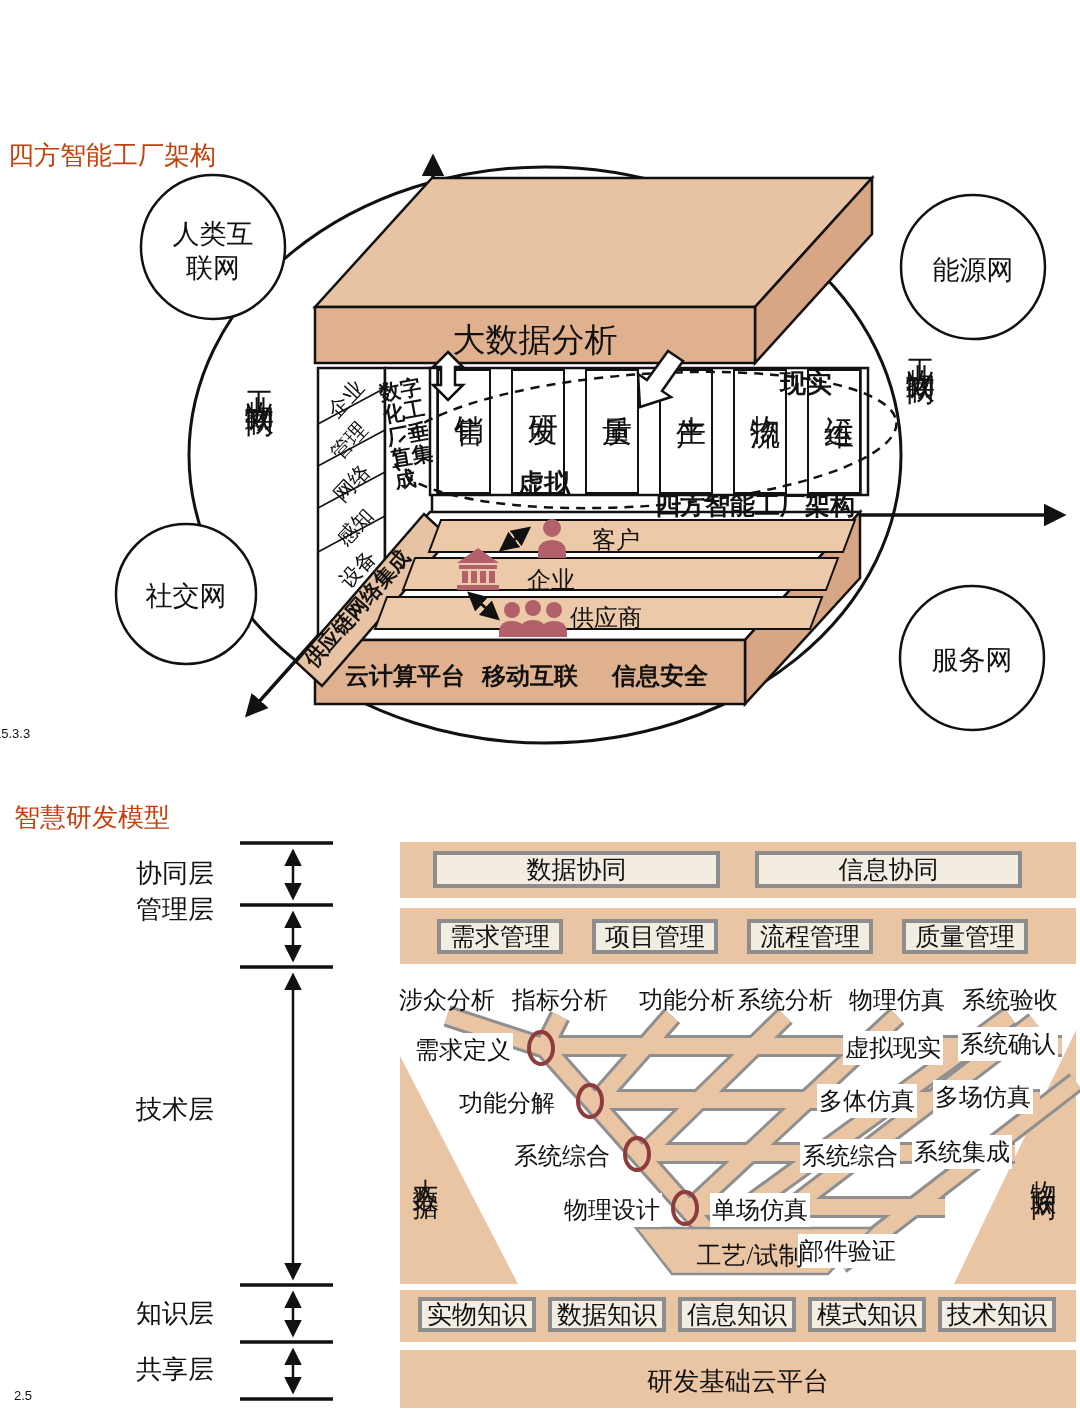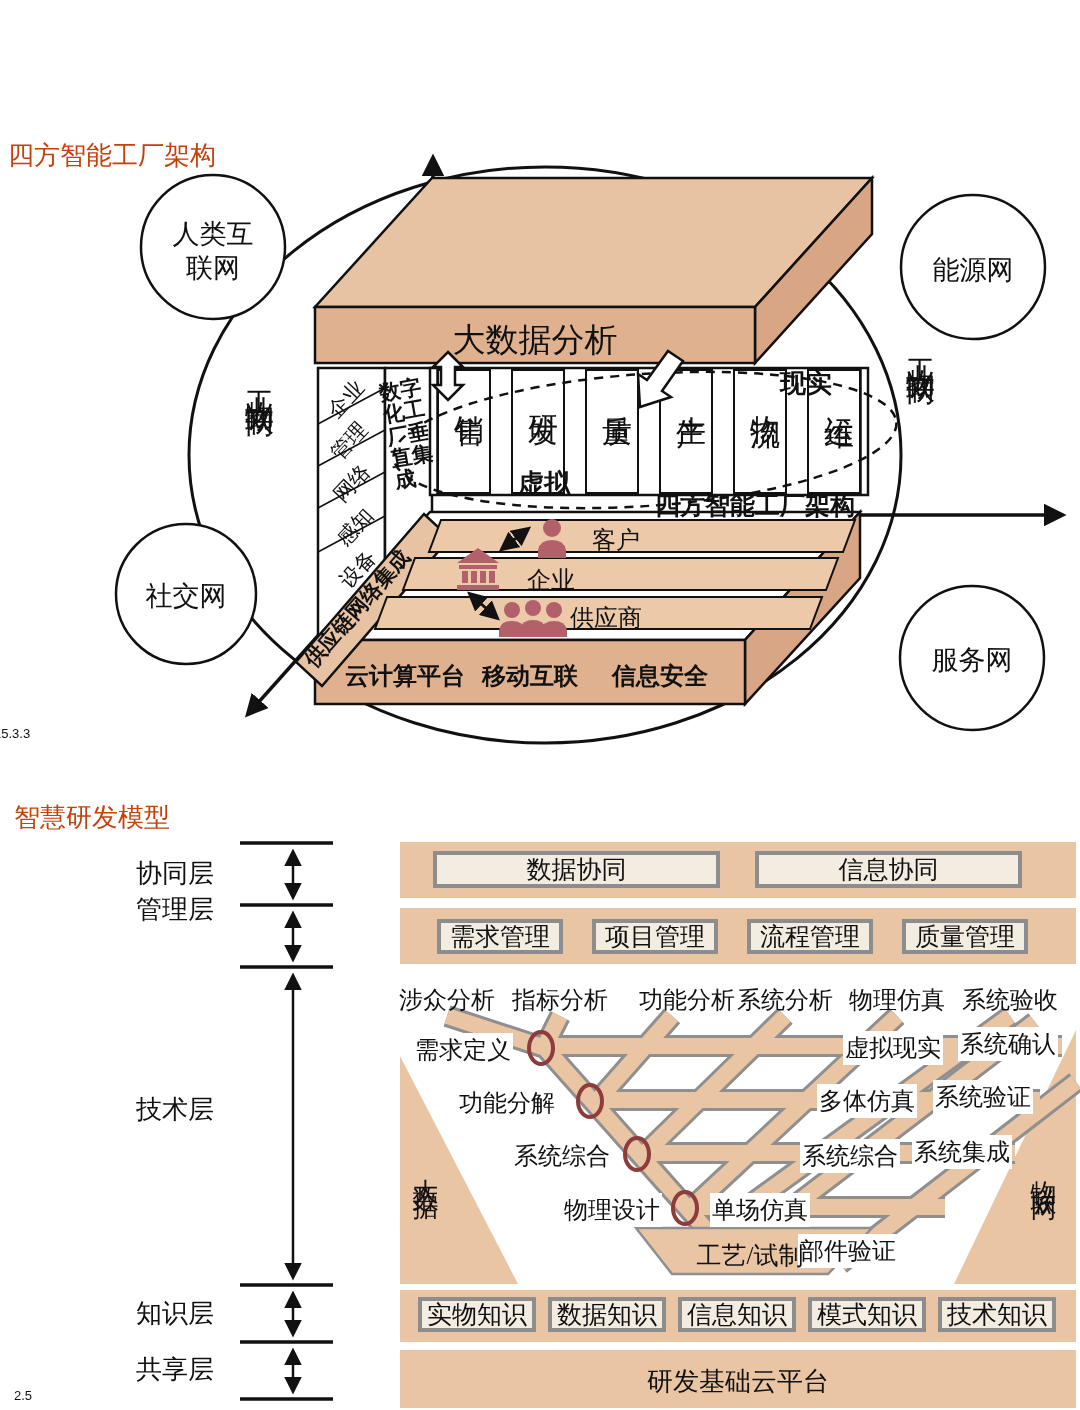--- a/index.html
+++ b/index.html
@@ -256,21 +256,21 @@
   <div class="lbl toplbl" style="left:955px; top:984px; width:110px;">系统验收</div>
 
   <div class="lbl step-lbl" style="left:413px; top:1033px;">需求定义</div>
   <div class="lbl step-lbl" style="left:457px; top:1086px;">功能分解</div>
   <div class="lbl step-lbl" style="left:512px; top:1139px;">系统综合</div>
   <div class="lbl step-lbl" style="left:562px; top:1193px;">物理设计</div>
 
   <div class="lbl step-lbl" style="left:843px; top:1031px;">虚拟现实</div>
   <div class="lbl step-lbl" style="left:958px; top:1027px;">系统确认</div>
   <div class="lbl step-lbl" style="left:817px; top:1084px;">多体仿真</div>
-  <div class="lbl step-lbl" style="left:933px; top:1080px;">系统验证</div>
+  <div class="lbl step-lbl" style="left:933px; top:1080px;">多场仿真</div>
   <div class="lbl step-lbl" style="left:800px; top:1139px;">系统综合</div>
   <div class="lbl step-lbl" style="left:912px; top:1135px;">系统集成</div>
   <div class="lbl step-lbl" style="left:710px; top:1193px;">单场仿真</div>
   <div class="lbl step-lbl" style="left:798px; top:1190px;margin-top:44px;">部件验证</div>
 
   <div class="lbl ctr" style="left:688px; top:1239px; width:124px; font-size:25px; font-family:'Liberation Serif', serif;">工艺/试制</div>
 
   <div class="lbl vtext tri-lbl" style="left:408px; top:1158px; height:120px;">大数据</div>
   <div class="lbl vtext tri-lbl" style="left:1026px; top:1160px; height:120px;">物联网</div>
 

